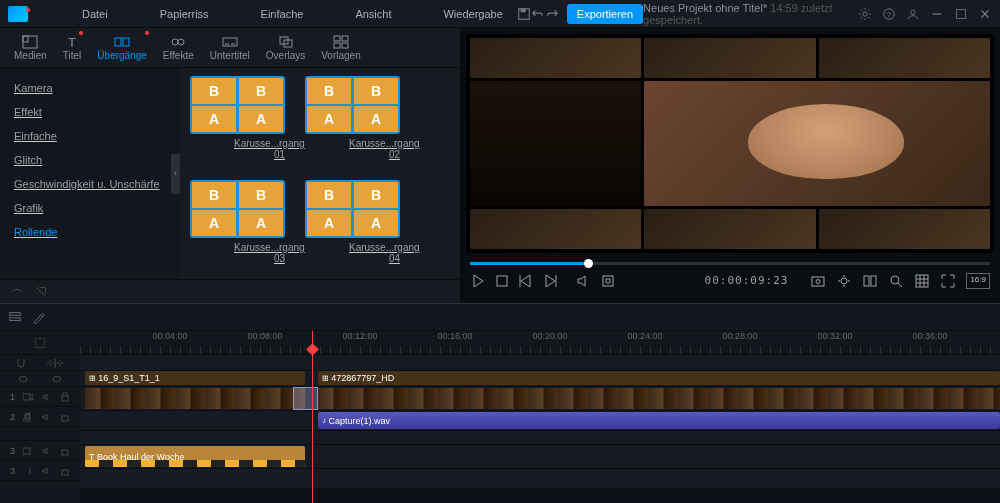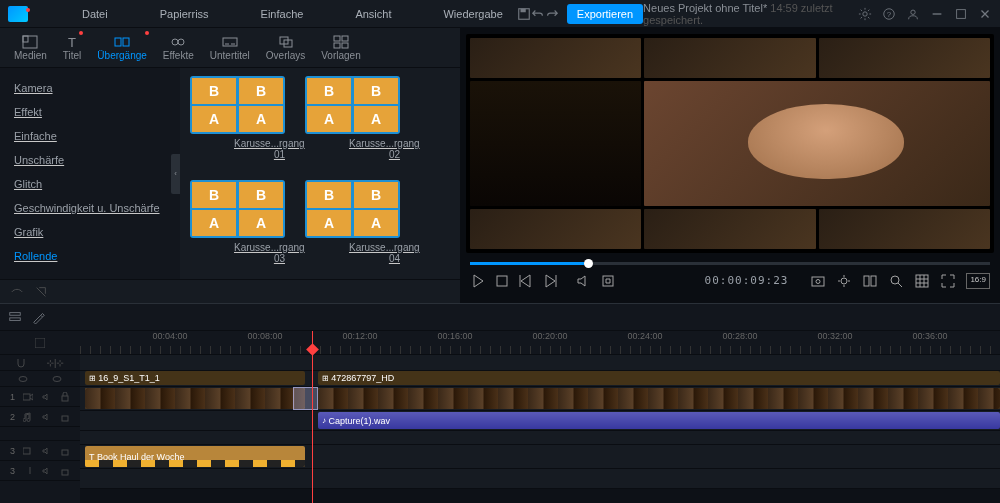--- a/index.html
+++ b/index.html
@@ -182,21 +182,20 @@
             <rect x="9" y="8" width="6" height="5" fill="none" stroke="currentColor"></rect>
           </svg>
           <span>Vorlagen</span>
         </div>
     </div>
     <div class="panel-body">
       <div class="category-list">
         <div class="cat-item">Kamera</div>
         <div class="cat-item">Effekt</div>
         <div class="cat-item">Einfache</div>
-        <div class="cat-item">Unschärfe</div>
         <div class="cat-item">Glitch</div>
         <div class="cat-item">Geschwindigkeit u. Unschärfe</div>
         <div class="cat-item">Grafik</div>
         <div class="cat-item active">Rollende</div>
 
       </div>
       <div class="transitions-panel">
         <div class="collapse-handle">‹</div>
         <div class="trans-grid">
           <div class="trans-item">

